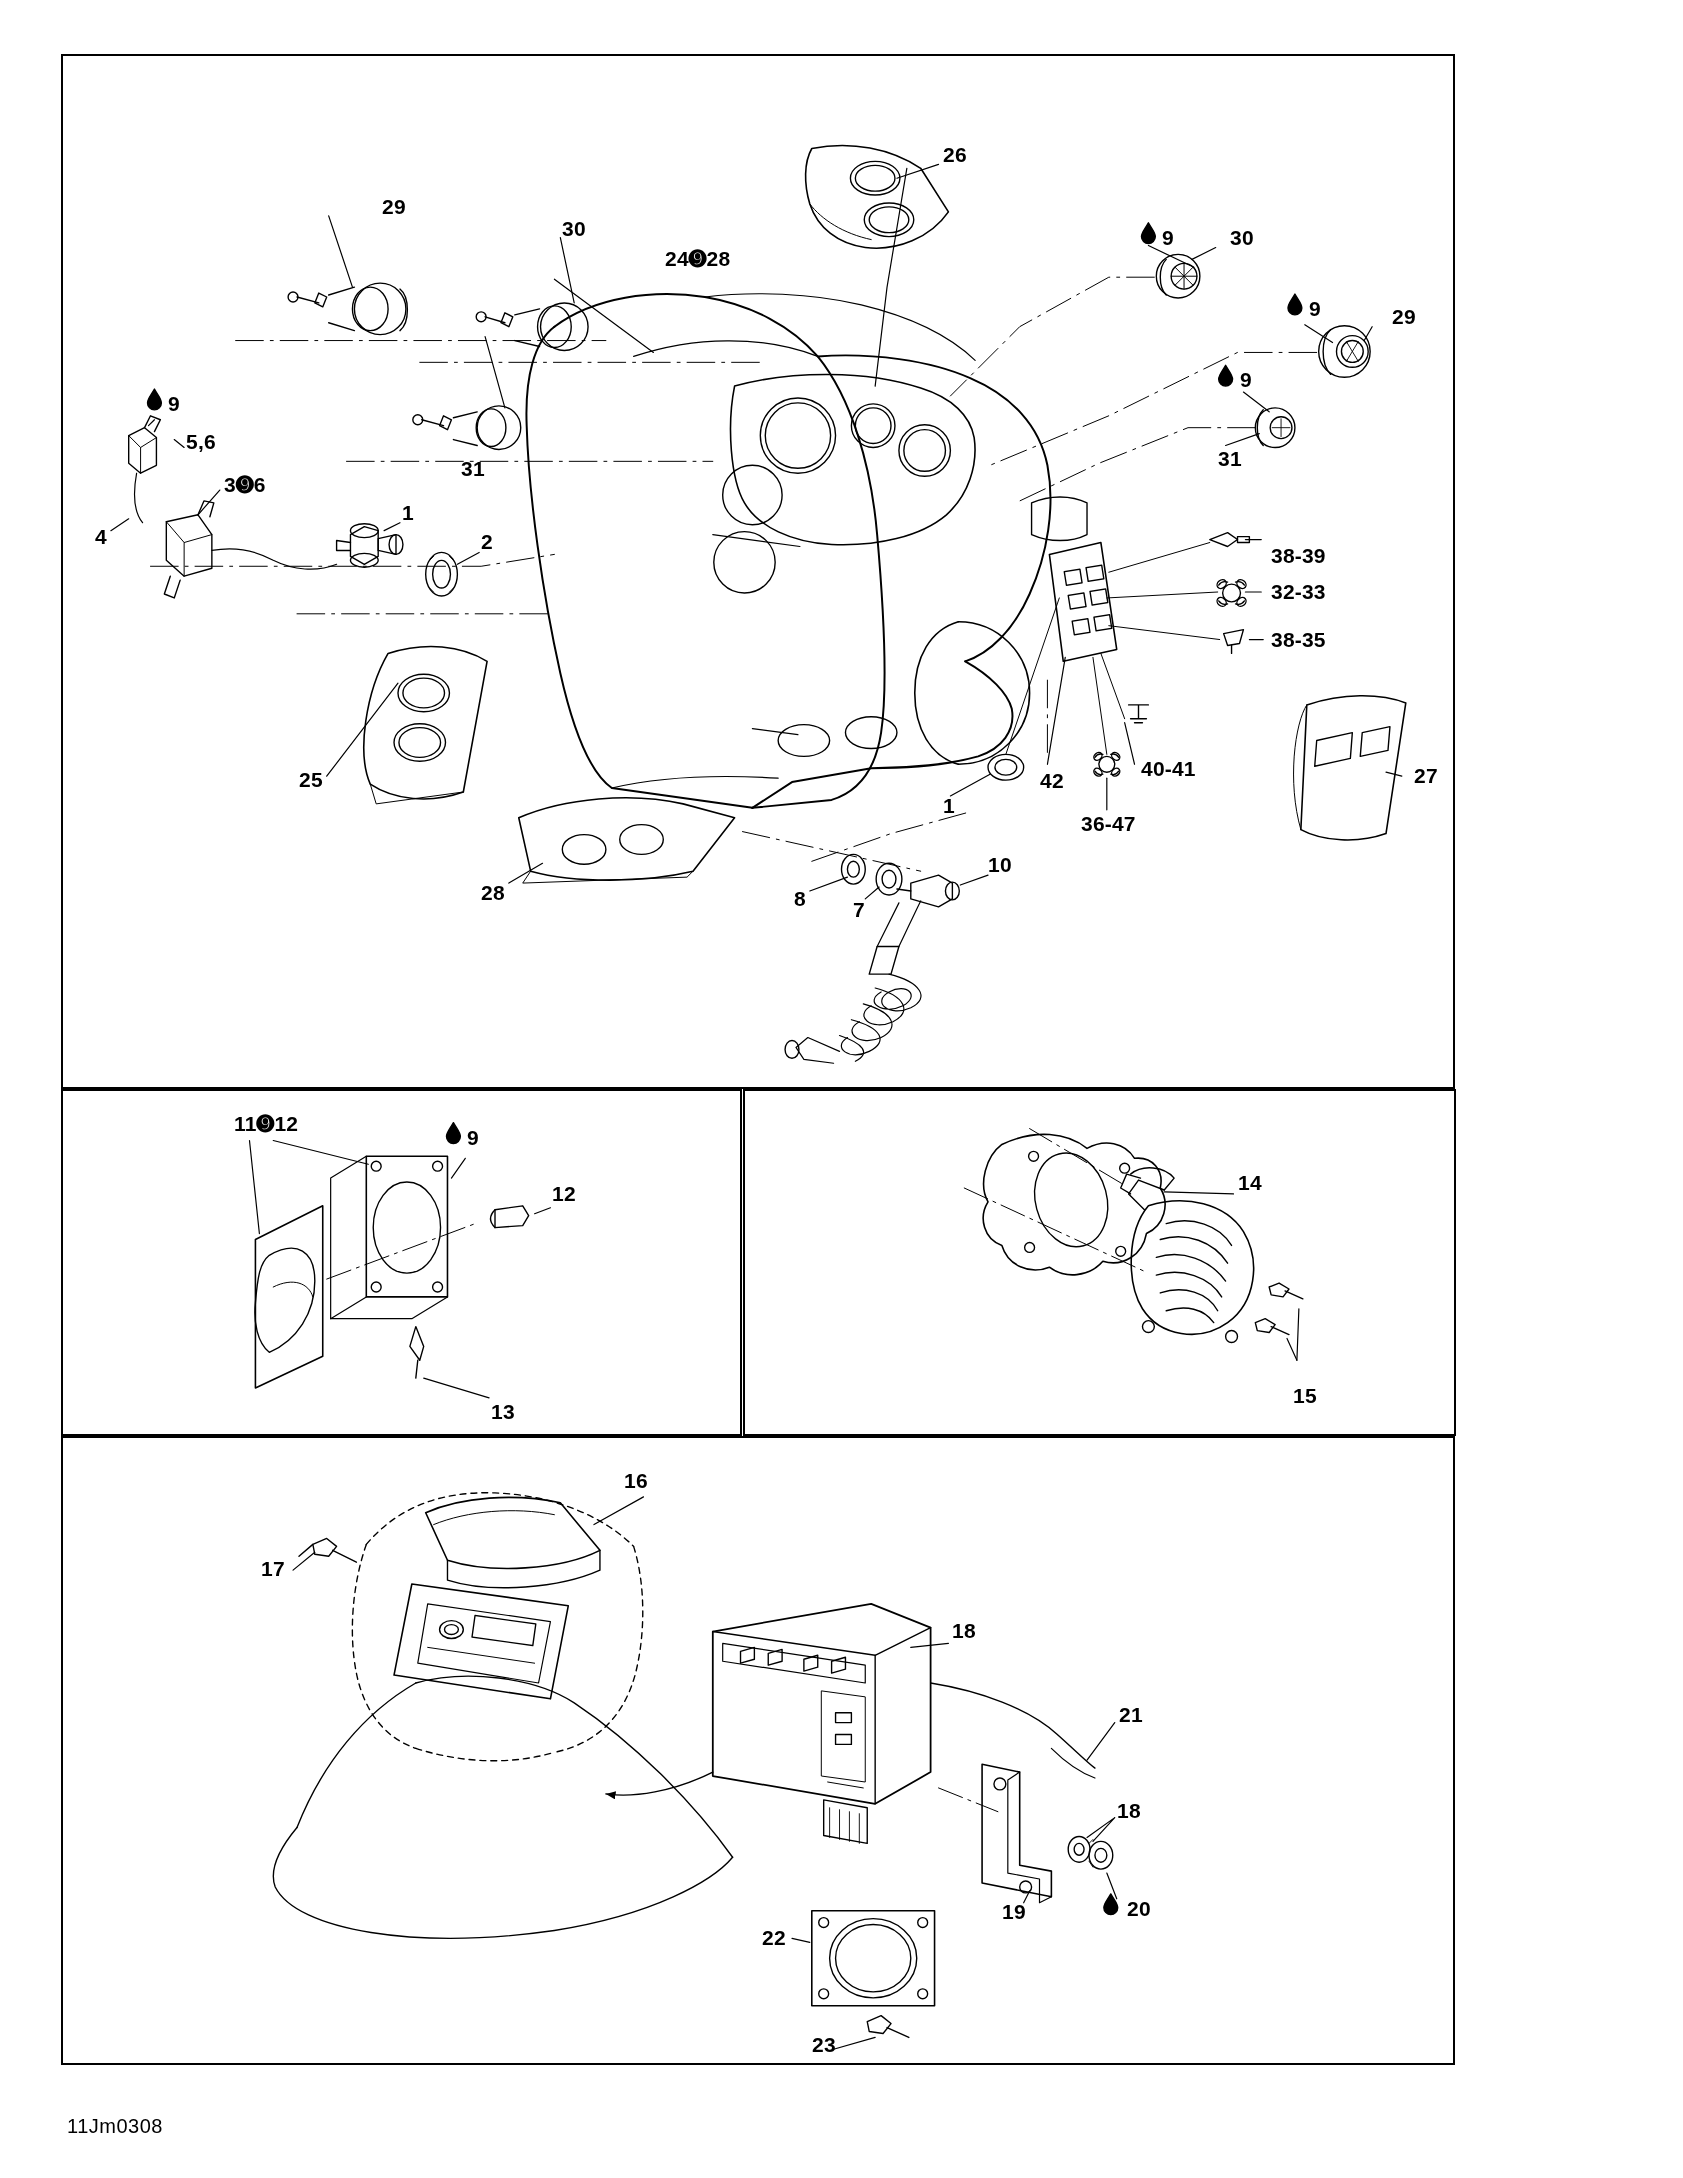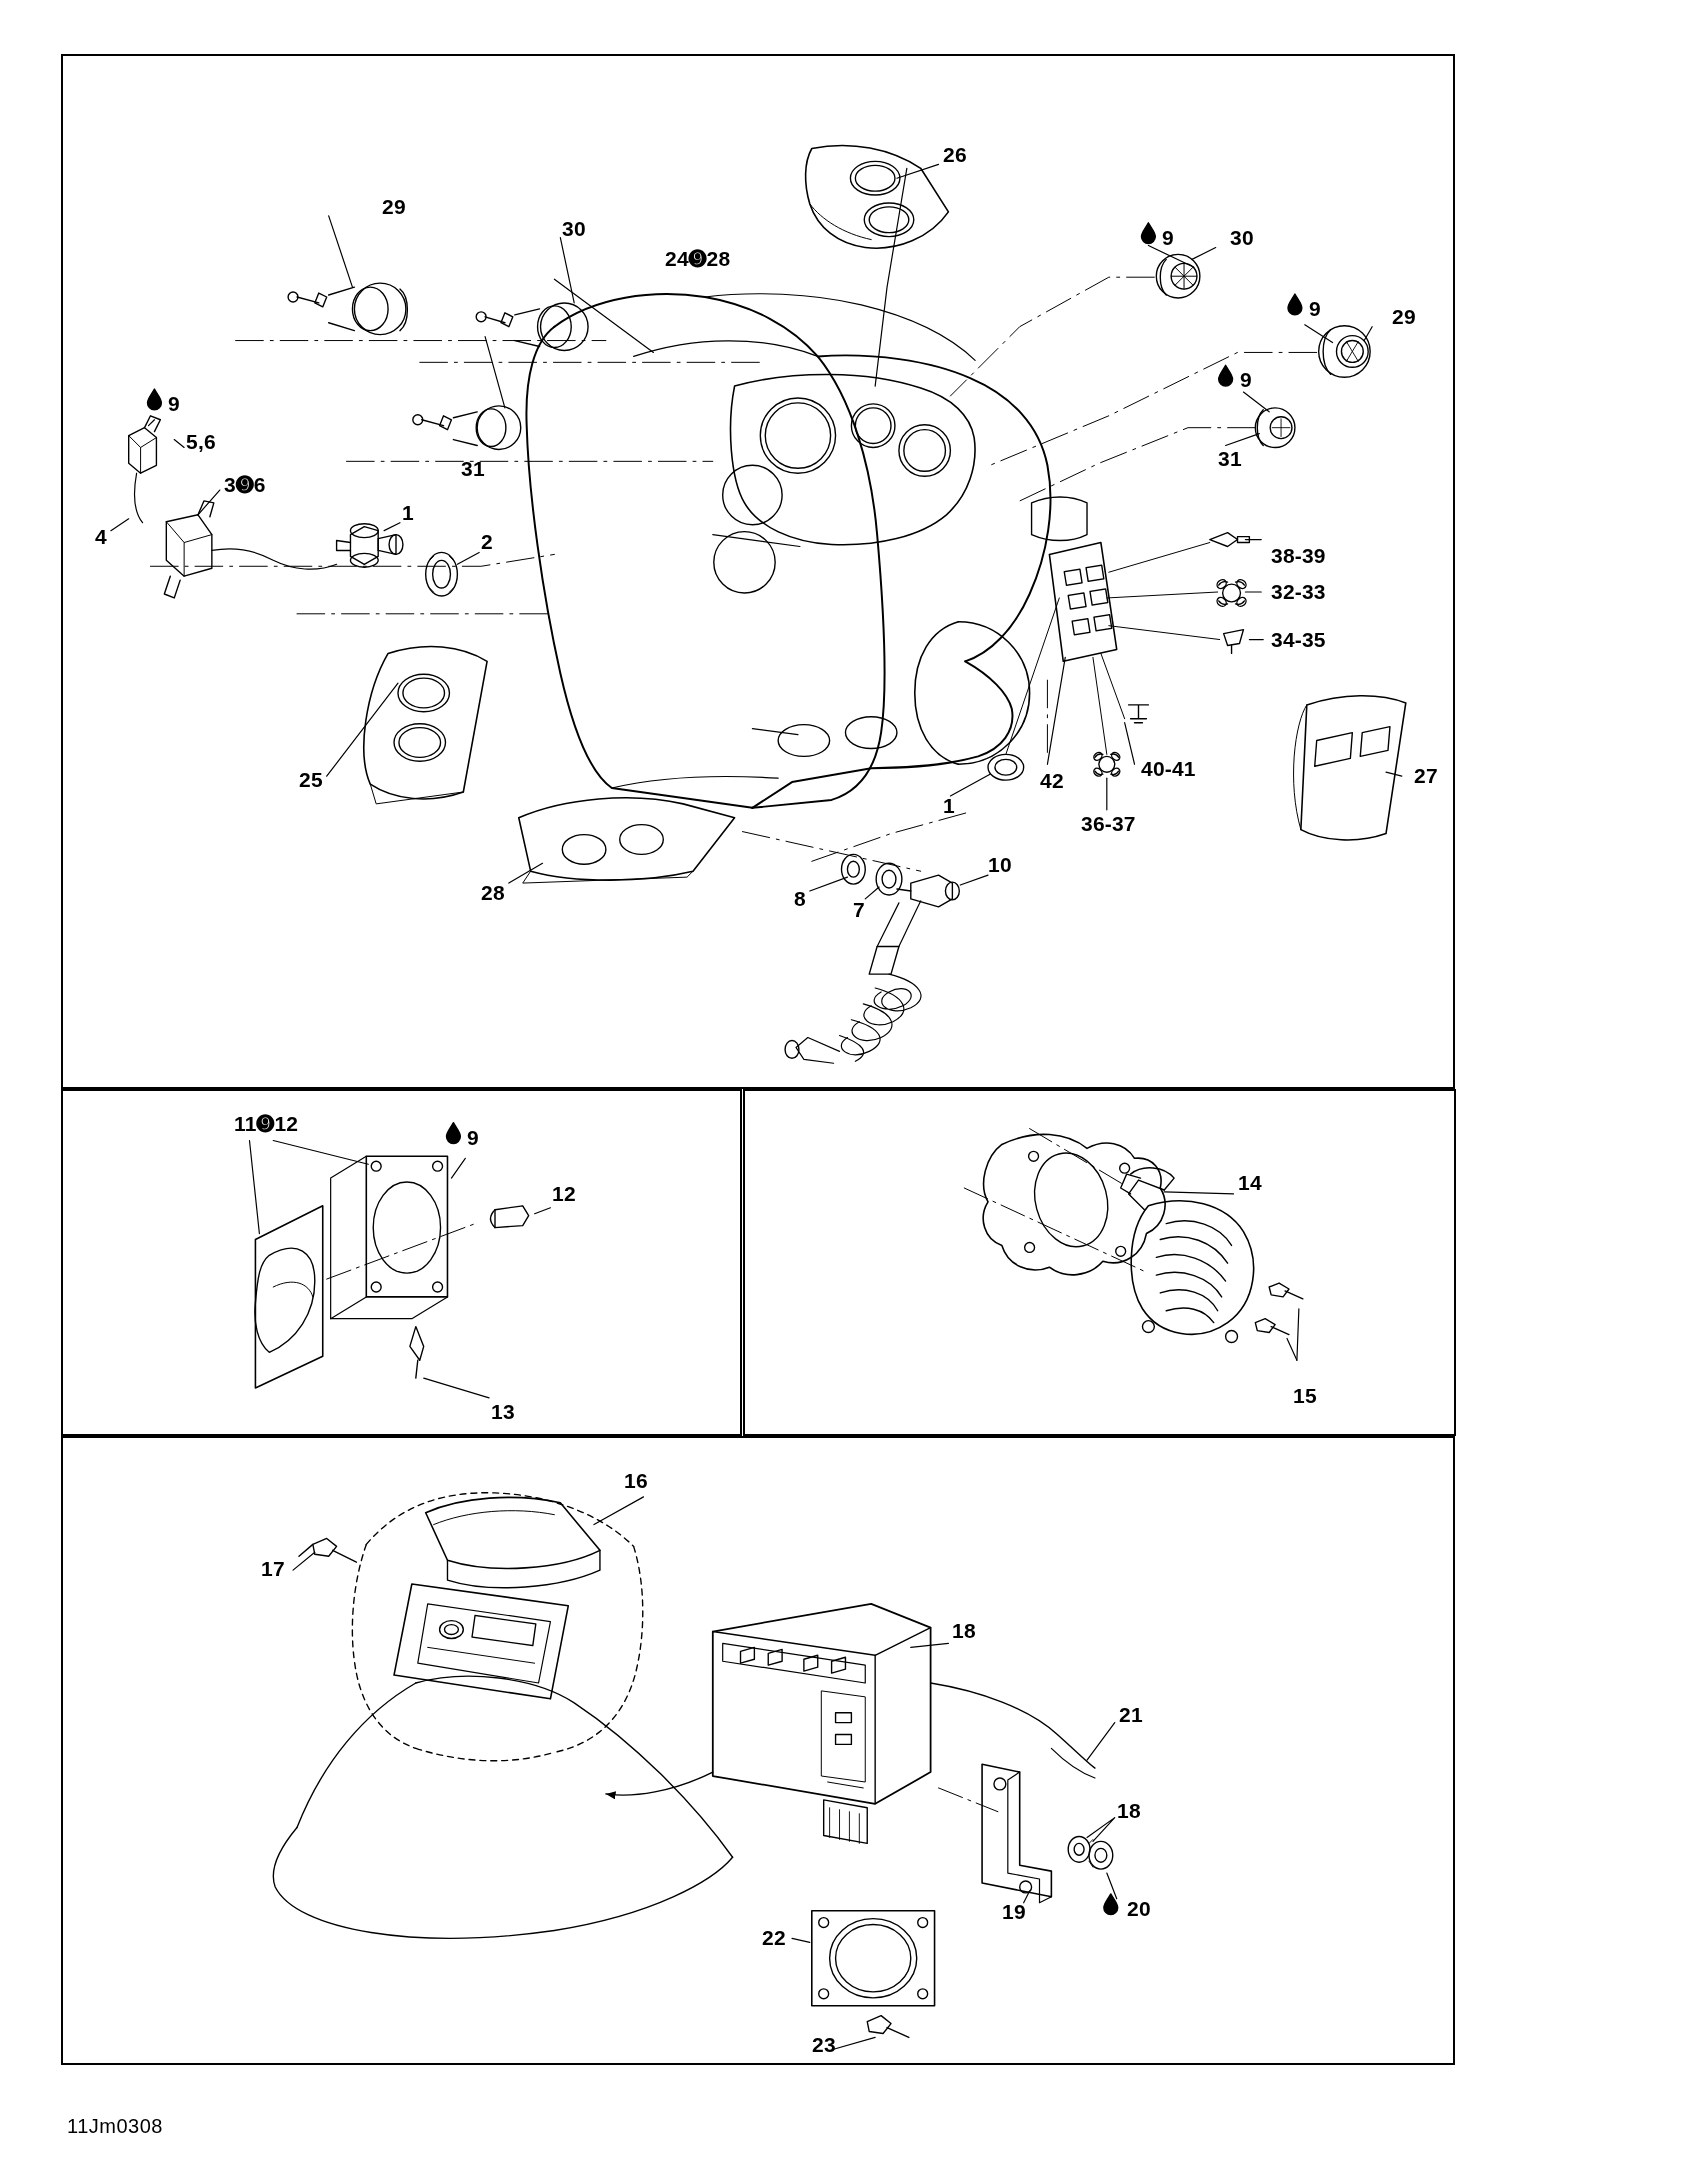--- a/index.html
+++ b/index.html
@@ -528,27 +528,27 @@
   <div class="lbl" style="left:1218px; top:447px;">31</div>
   <div class="lbl" style="left:461px;  top:457px;">31</div>
   <div class="lbl" style="left:168px;  top:392px;">9</div>
   <div class="lbl" style="left:186px;  top:430px;">5,6</div>
   <div class="lbl" style="left:224px;  top:473px;">3➒6</div>
   <div class="lbl" style="left:95px;   top:525px;">4</div>
   <div class="lbl" style="left:402px;  top:501px;">1</div>
   <div class="lbl" style="left:481px;  top:530px;">2</div>
   <div class="lbl" style="left:1271px; top:544px;">38-39</div>
   <div class="lbl" style="left:1271px; top:580px;">32-33</div>
-  <div class="lbl" style="left:1271px; top:628px;">34-35</div>
+  <div class="lbl" style="left:1271px; top:628px;">38-35</div>
   <div class="lbl" style="left:299px;  top:768px;">25</div>
   <div class="lbl" style="left:481px;  top:881px;">28</div>
   <div class="lbl" style="left:943px;  top:794px;">1</div>
   <div class="lbl" style="left:1040px; top:769px;">42</div>
   <div class="lbl" style="left:1141px; top:757px;">40-41</div>
-  <div class="lbl" style="left:1081px; top:812px;">36-37</div>
+  <div class="lbl" style="left:1081px; top:812px;">36-47</div>
   <div class="lbl" style="left:1414px; top:764px;">27</div>
   <div class="lbl" style="left:794px;  top:887px;">8</div>
   <div class="lbl" style="left:853px;  top:898px;">7</div>
   <div class="lbl" style="left:988px;  top:853px;">10</div>
 
   <div class="lbl" style="left:234px; top:1112px;">11➒12</div>
   <div class="lbl" style="left:467px; top:1126px;">9</div>
   <div class="lbl" style="left:552px; top:1182px;">12</div>
   <div class="lbl" style="left:491px; top:1400px;">13</div>
 

